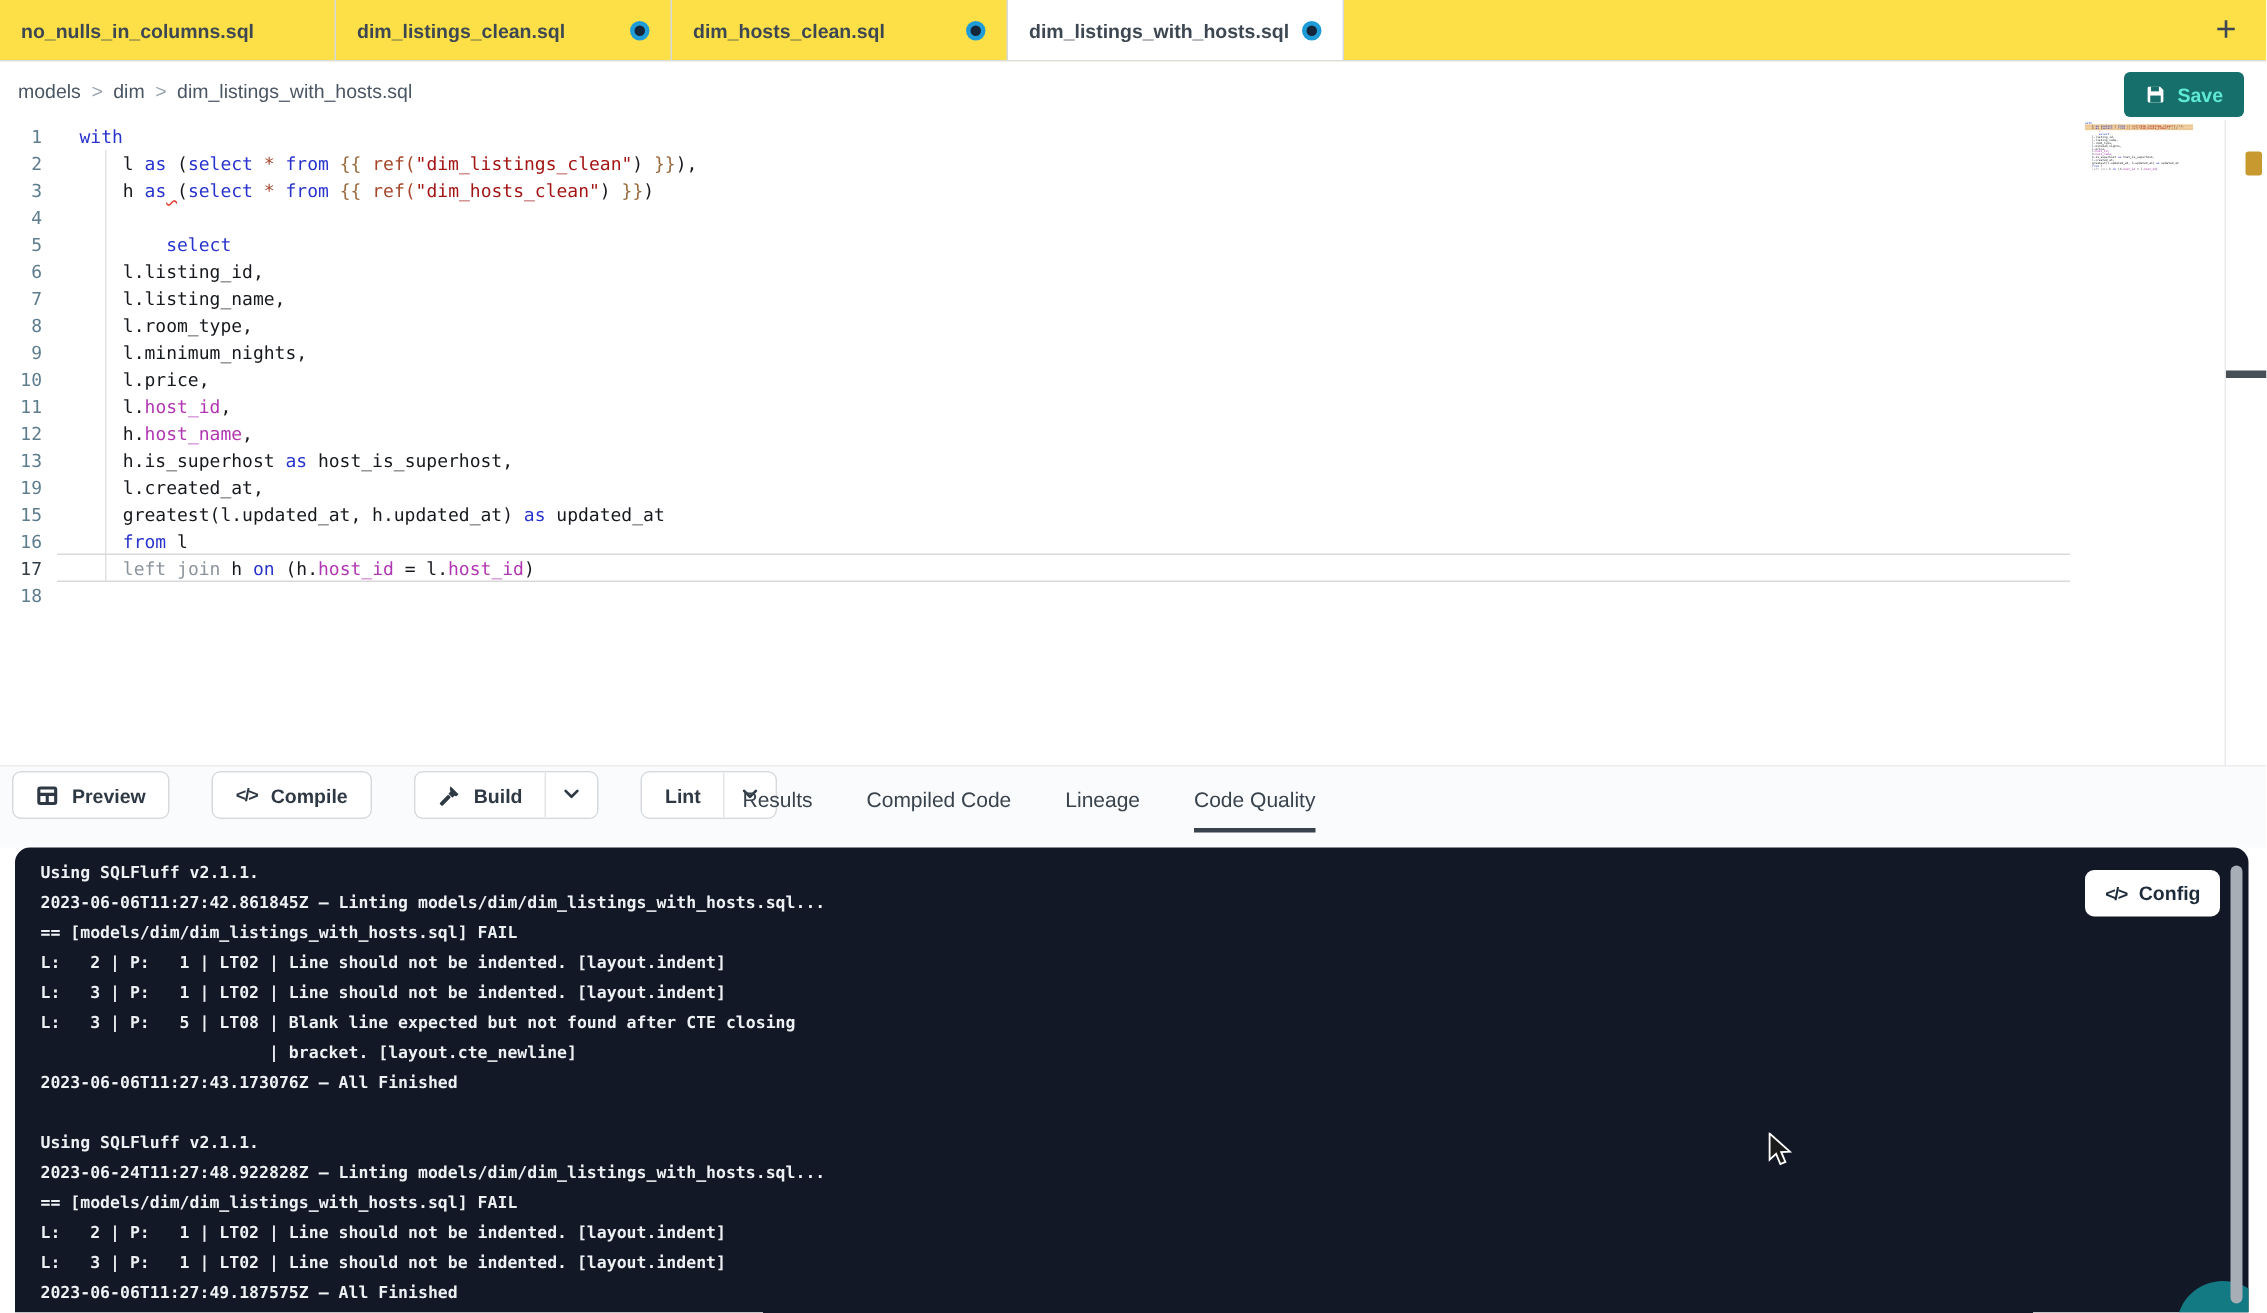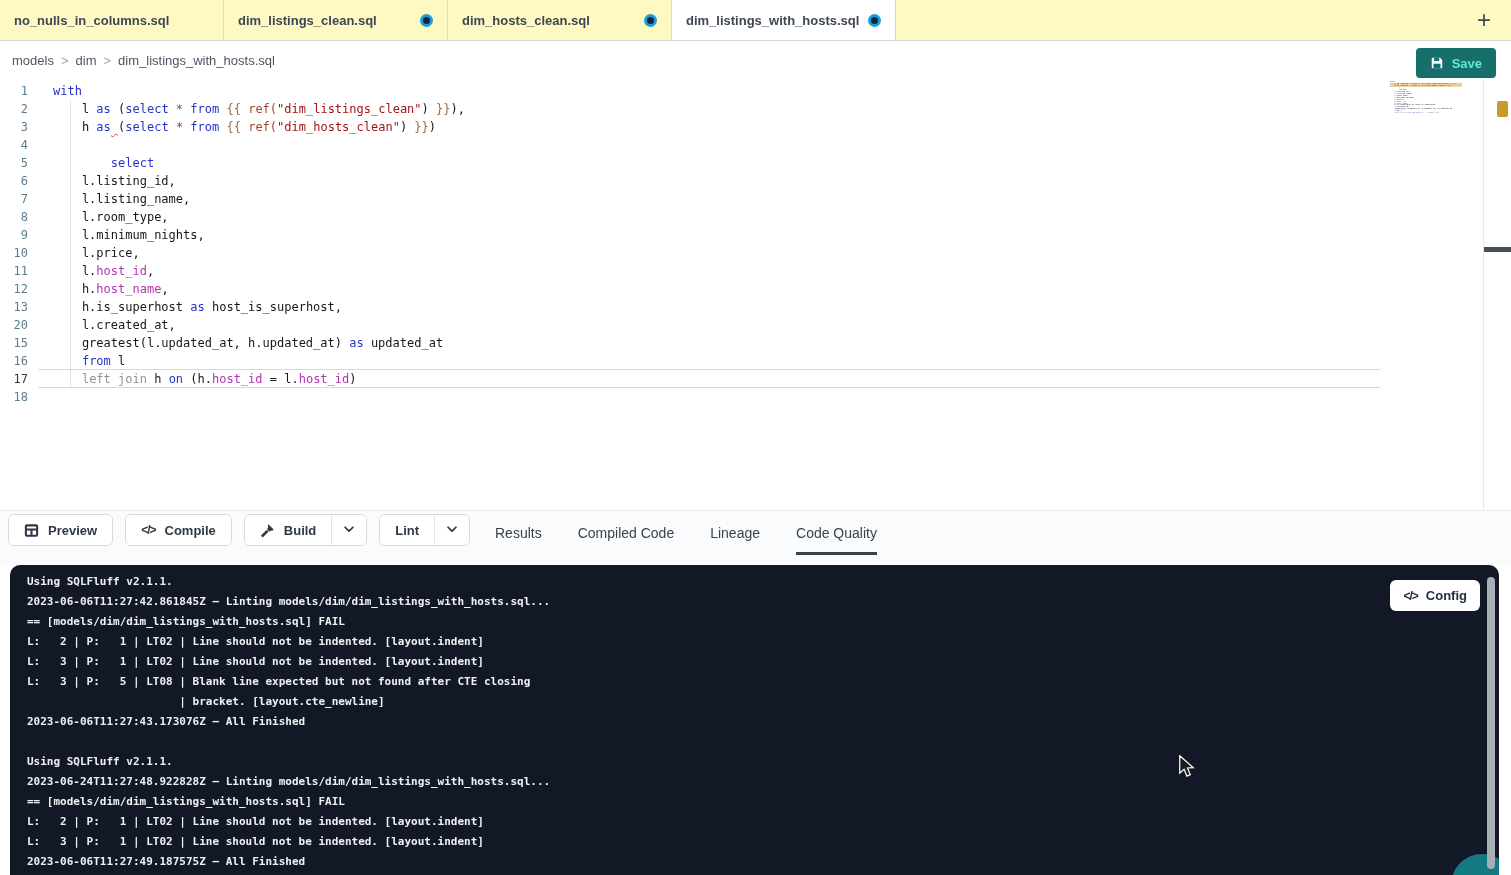--- a/index.html
+++ b/index.html
@@ -1,20 +1,20 @@
 <!DOCTYPE html>
 <html style="--accent-teal: #176f6b; --modified-dot-blue: #1f9cd7; --terminal-bg: #131826; --terminal-text: #eef1f4; --lint-marker-orange: #c8992f; --active-tab-underline: #39434d; --minimap-highlight: #ecc996; --help-button-teal: #137a84; --syntax-keyword: #2733cc; --syntax-string: #a31515; --syntax-builtin: #a5452a; --syntax-jinja: #9a6b3f; --syntax-field: #b136b1; --syntax-muted: #8b939c; --syntax-text: #15181c; --syntax-error: #e0443a;"><head>
 <meta charset="utf-8">
 <style>
   html,body{margin:0;padding:0;background:#fff;}
   .page{position:relative;width:1511px;height:875px;overflow:hidden;background:#fff;
         font-family:"Liberation Sans",sans-serif;-webkit-font-smoothing:antialiased;}
 
   
-  .tabbar{position:absolute;left:0;top:0;width:1511px;height:40px;background:#fef9c3;
+  .tabbar{position:absolute;left:0;top:0;width:1511px;height:40px;background:#fde047;
           border-bottom:1px solid #d8dbde;display:flex;gap:45px;}
   .tabs{display:flex;height:100%;}
   .tab{width:224px;box-sizing:border-box;display:flex;align-items:center;justify-content:space-between;
        padding:0 14px;border-right:1px solid #d5d9dc;font-size:13px;font-weight:700;color:#3d4752;
        cursor:pointer;white-space:nowrap;overflow:hidden;position:relative;}
   .tab .tab-label{overflow:hidden;text-overflow:ellipsis;}
   .tab.active{background:#fff;}
   .tab.active::after{content:'';position:absolute;left:0;right:0;bottom:-1px;height:1px;background:#fff;}
   .dot{flex:none;width:13px;height:13px;margin-left:8px;border-radius:50%;background:#15263a;
        border:3.5px solid var(--modified-dot-blue,#1f9cd7);box-sizing:border-box;}
@@ -61,21 +61,21 @@
 
   
   .ruler{position:absolute;left:1483px;top:0;width:28px;height:430px;border-left:1px solid #e8eaec;box-sizing:border-box;}
   .marker-warn{position:absolute;left:13px;top:21px;width:11px;height:16px;border-radius:2px;
                background:var(--lint-marker-orange,#c8992f);}
   .marker-scroll{position:absolute;left:0;top:167px;width:28px;height:5px;background:#474f57;}
 
   
   .toolbar{position:absolute;left:0;top:510px;width:1511px;height:55px;background:#fafbfc;
            border-top:1px solid #ededef;box-sizing:border-box;}
-  .actions{position:absolute;left:8px;top:3px;height:24px;display:flex;gap:12px;}
+  .actions{position:absolute;left:8px;top:3px;height:24px;display:flex;gap:28px;}
   .abtn-group{display:flex;align-items:stretch;height:32px;border:1px solid #d6dadd;border-radius:6px;
               background:#fff;overflow:hidden;box-sizing:border-box;}
   .abtn{display:flex;align-items:center;gap:9px;padding:0 15px;font-size:13px;font-weight:700;color:#2f3944;
         background:#fff;border:none;cursor:pointer;font-family:inherit;}
   .abtn .icon{display:flex;align-items:center;color:#2e3944;}
   .acaret{display:flex;align-items:center;padding:0 10px;border:none;border-left:1px solid #e3e6e9;
           background:#fff;cursor:pointer;color:#2f3944;}
   .code-glyph{font-weight:700;font-size:12px;letter-spacing:-1px;font-family:"Liberation Sans",sans-serif;}
 
   .ptabs{position:absolute;left:495px;top:0;height:44px;display:flex;gap:36px;}
@@ -195,21 +195,21 @@
         </div>
         <div class="cl">
           <div class="ln">12</div>
           <div class="code"><span class="tk-t">    h.</span><span class="tk-m">host_name</span><span class="tk-t">,</span></div>
         </div>
         <div class="cl">
           <div class="ln">13</div>
           <div class="code"><span class="tk-t">    h.is_superhost </span><span class="tk-k">as</span><span class="tk-t"> host_is_superhost,</span></div>
         </div>
         <div class="cl">
-          <div class="ln">20</div>
+          <div class="ln">19</div>
           <div class="code"><span class="tk-t">    l.created_at,</span></div>
         </div>
         <div class="cl">
           <div class="ln">15</div>
           <div class="code"><span class="tk-t">    greatest(l.updated_at, h.updated_at) </span><span class="tk-k">as</span><span class="tk-t"> updated_at</span></div>
         </div>
         <div class="cl">
           <div class="ln">16</div>
           <div class="code"><span class="tk-t">    </span><span class="tk-k">from</span><span class="tk-t"> l</span></div>
         </div>

